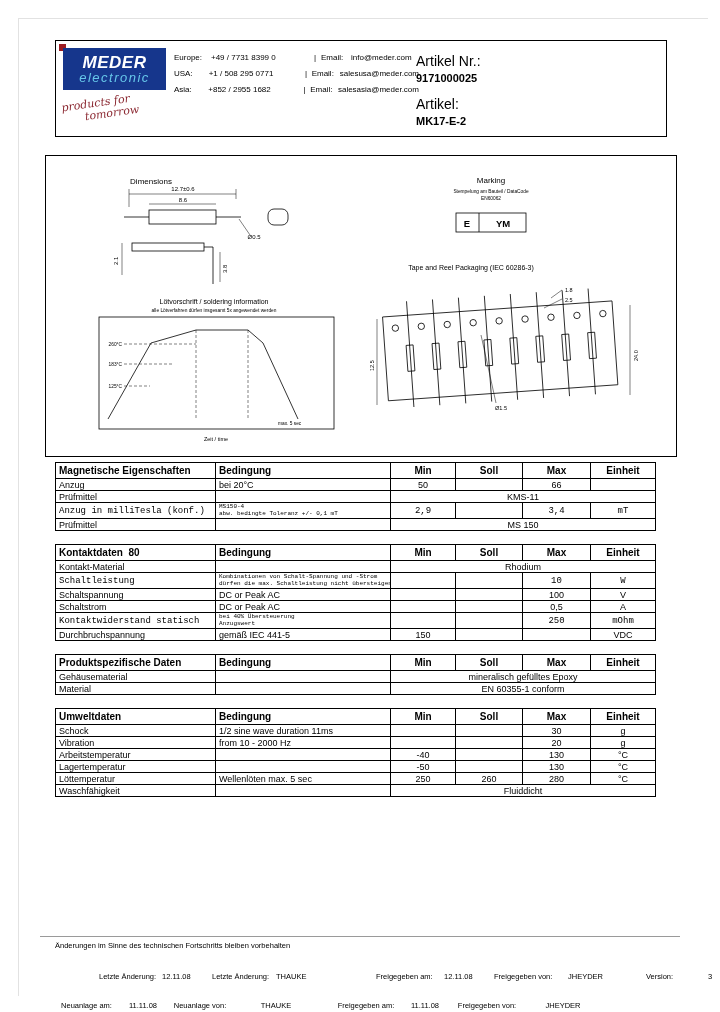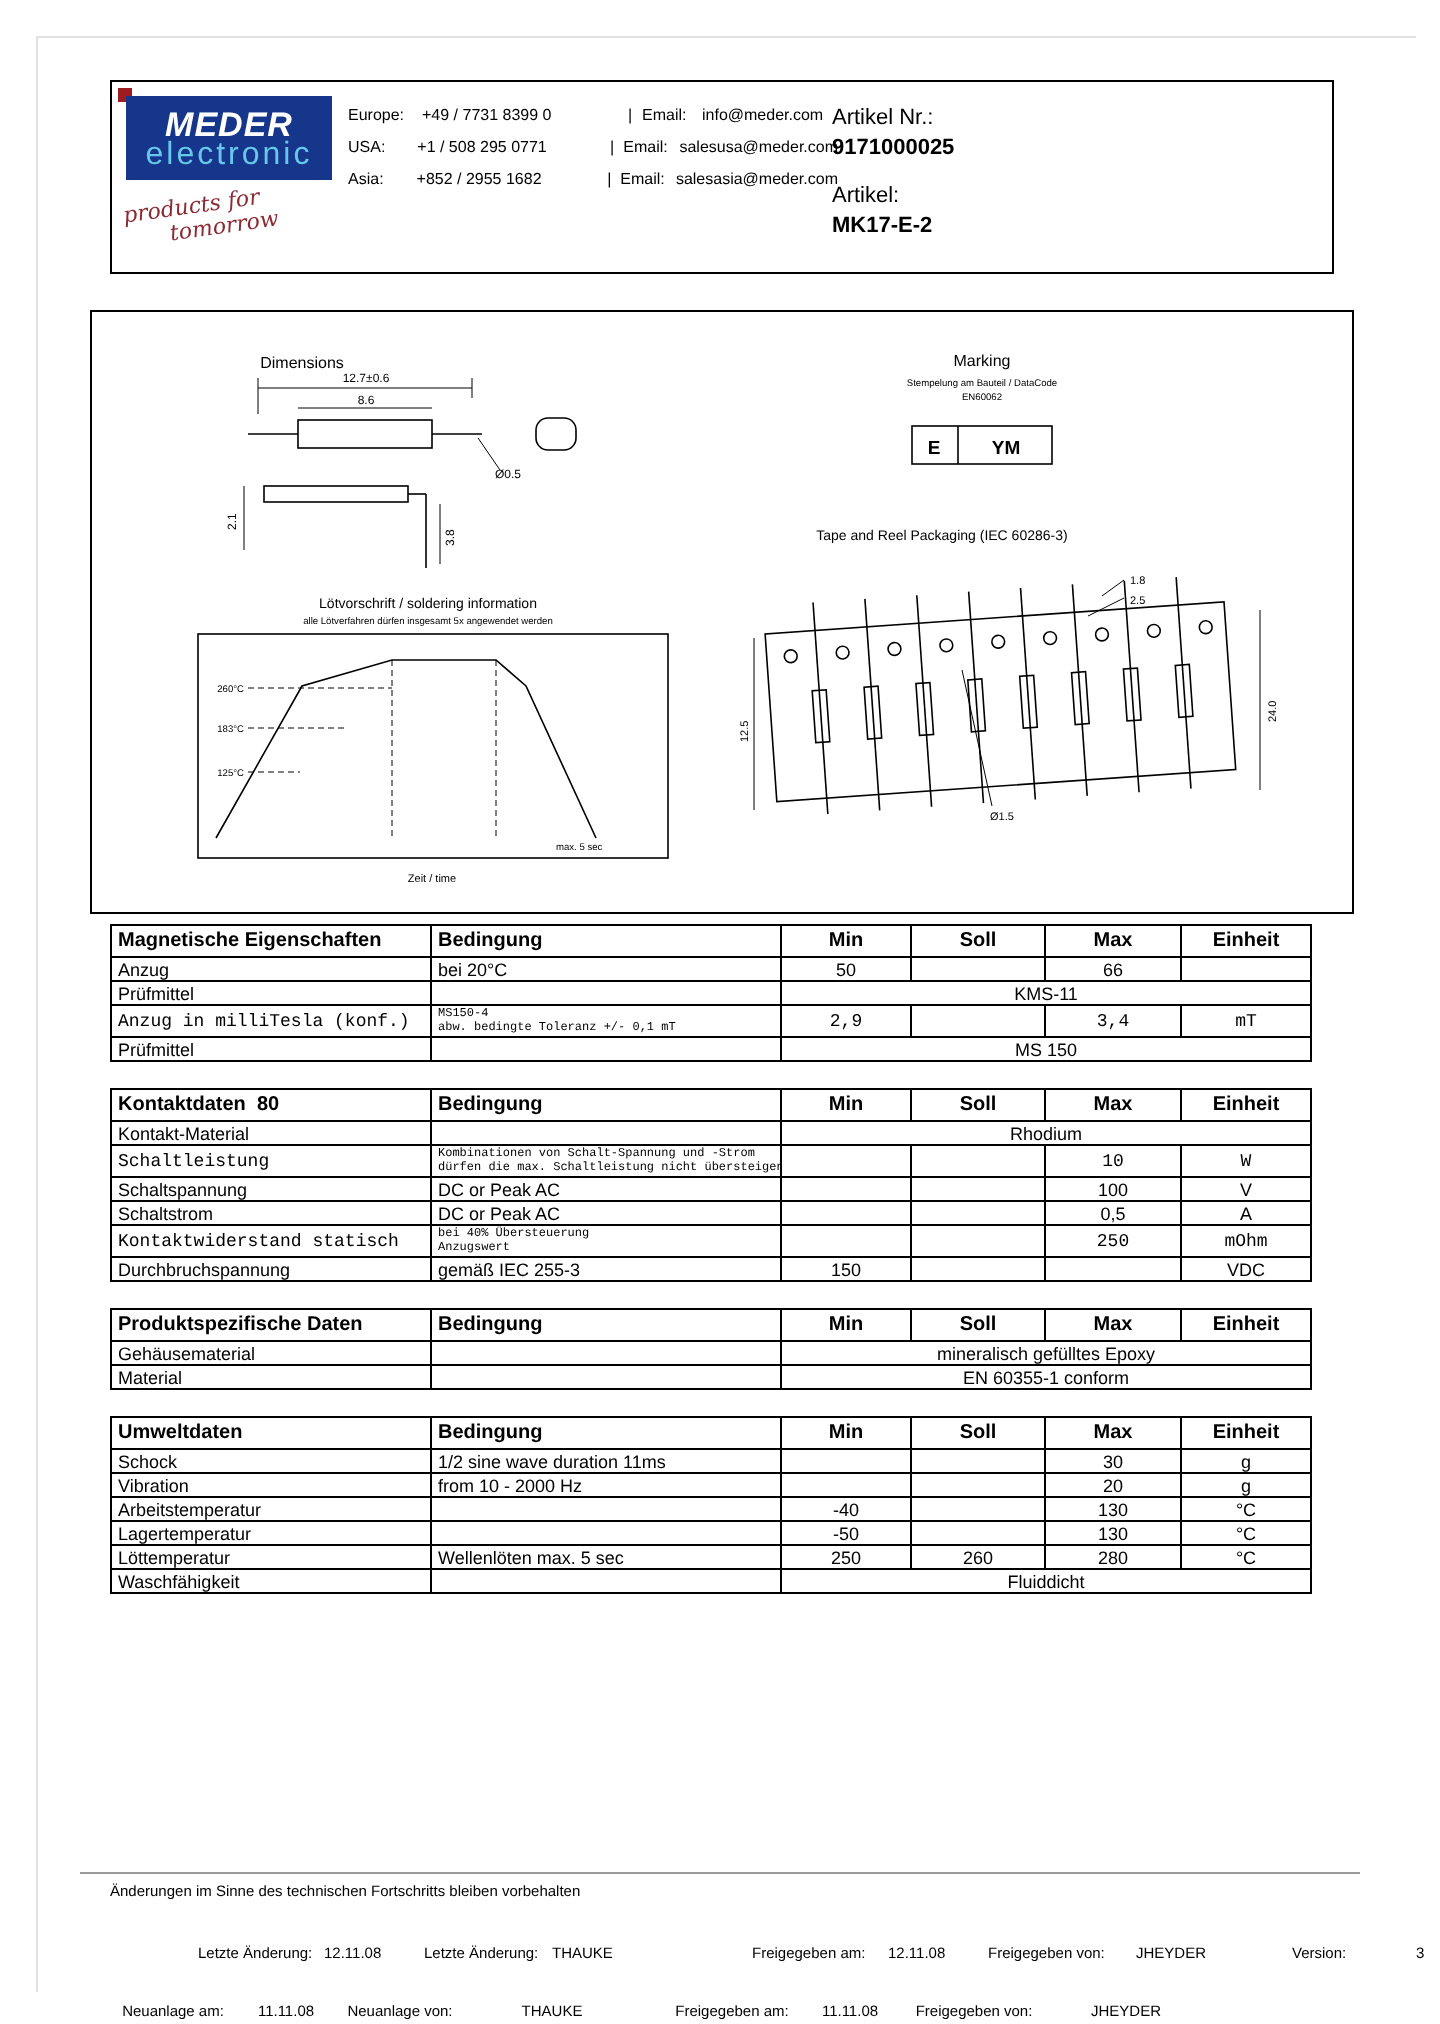--- a/index.html
+++ b/index.html
@@ -6,31 +6,31 @@
   .page{position:relative;width:720px;height:1012px;background:#ffffff;font-family:"Liberation Sans",sans-serif;color:#000;overflow:hidden;}
   .frame-top{position:absolute;left:18px;top:18px;width:690px;height:1px;background:#e2e2e2;}
   .frame-left{position:absolute;left:18px;top:18px;width:1px;height:978px;background:#e2e2e2;}
 
   
   .header-box{position:absolute;left:55px;top:40px;width:610px;height:95px;border:1px solid #000;}
   .logo-area{position:absolute;left:0;top:0;width:115px;height:95px;}
   .red-sq{position:absolute;left:3px;top:3px;width:7px;height:7px;background:#9c1c22;}
   .logo-blue{position:absolute;left:7px;top:7px;width:103px;height:42px;background:#16368c;display:flex;flex-direction:column;align-items:center;justify-content:center;}
   .logo-main{color:#fff;font-weight:bold;font-style:italic;font-size:17px;line-height:18px;letter-spacing:.5px;}
-  .logo-sub{color:#66c7ea;font-size:16px;line-height:12px;letter-spacing:1.5px;}
+  .logo-sub{color:#66c7ea;font-style:italic;font-size:13px;line-height:12px;letter-spacing:1.5px;}
   .tagline{position:absolute;left:6px;top:54px;width:106px;font-family:"DejaVu Serif",serif;font-style:italic;font-size:11px;line-height:12px;color:#8c2a33;transform:rotate(-8deg);}
   .tag2{padding-left:22px;}
   .contacts{position:absolute;left:118px;top:9px;width:245px;font-size:8px;line-height:16px;}
   .c-row{display:flex;white-space:nowrap;}
   .c-region{width:37px;}
   .c-phone{width:98px;}
   .c-sep{width:12px;text-align:center;}
   .c-elabel{width:30px;}
   .artikel{position:absolute;left:360px;top:10px;}
-  .a-label{font-size:11px;margin-top:2px;}
+  .a-label{font-size:14px;margin-top:2px;}
   .a-value{font-size:11px;font-weight:bold;margin:3px 0 12px 0;}
 
   
   .drawing-box{position:absolute;left:45px;top:155px;width:630px;height:300px;border:1px solid #000;}
   .drawing-box svg{display:block;width:628px;height:298px;}
   svg line,svg rect,svg polyline,svg circle,svg path{stroke:#000;stroke-width:.8;fill:none;}
   svg .thin{stroke-width:.5;}
   svg .dash{stroke-dasharray:3 2;stroke-width:.5;}
   svg text{font-family:"Liberation Sans",sans-serif;fill:#000;stroke:none;}
   svg .t8{font-size:8px;} svg .t7{font-size:7px;} svg .t6{font-size:6px;}
@@ -316,21 +316,21 @@
           <div class="b2">bei 40% Übersteuerung</div>
           <div class="b2">Anzugswert</div>
         </td>
         <td class="ctr"></td>
         <td class="ctr"></td>
         <td class="ctr">250</td>
         <td class="ctr">mOhm</td>
       </tr>
       <tr>
         <td>Durchbruchspannung</td>
-        <td class="bed">gemäß  IEC 255-3</td>
+        <td class="bed">gemäß  IEC 441-5</td>
         <td class="ctr">150</td>
         <td class="ctr"></td>
         <td class="ctr"></td>
         <td class="ctr">VDC</td>
       </tr>
     </tbody>
       </table>
 
     <table class="spec">
       <colgroup>

